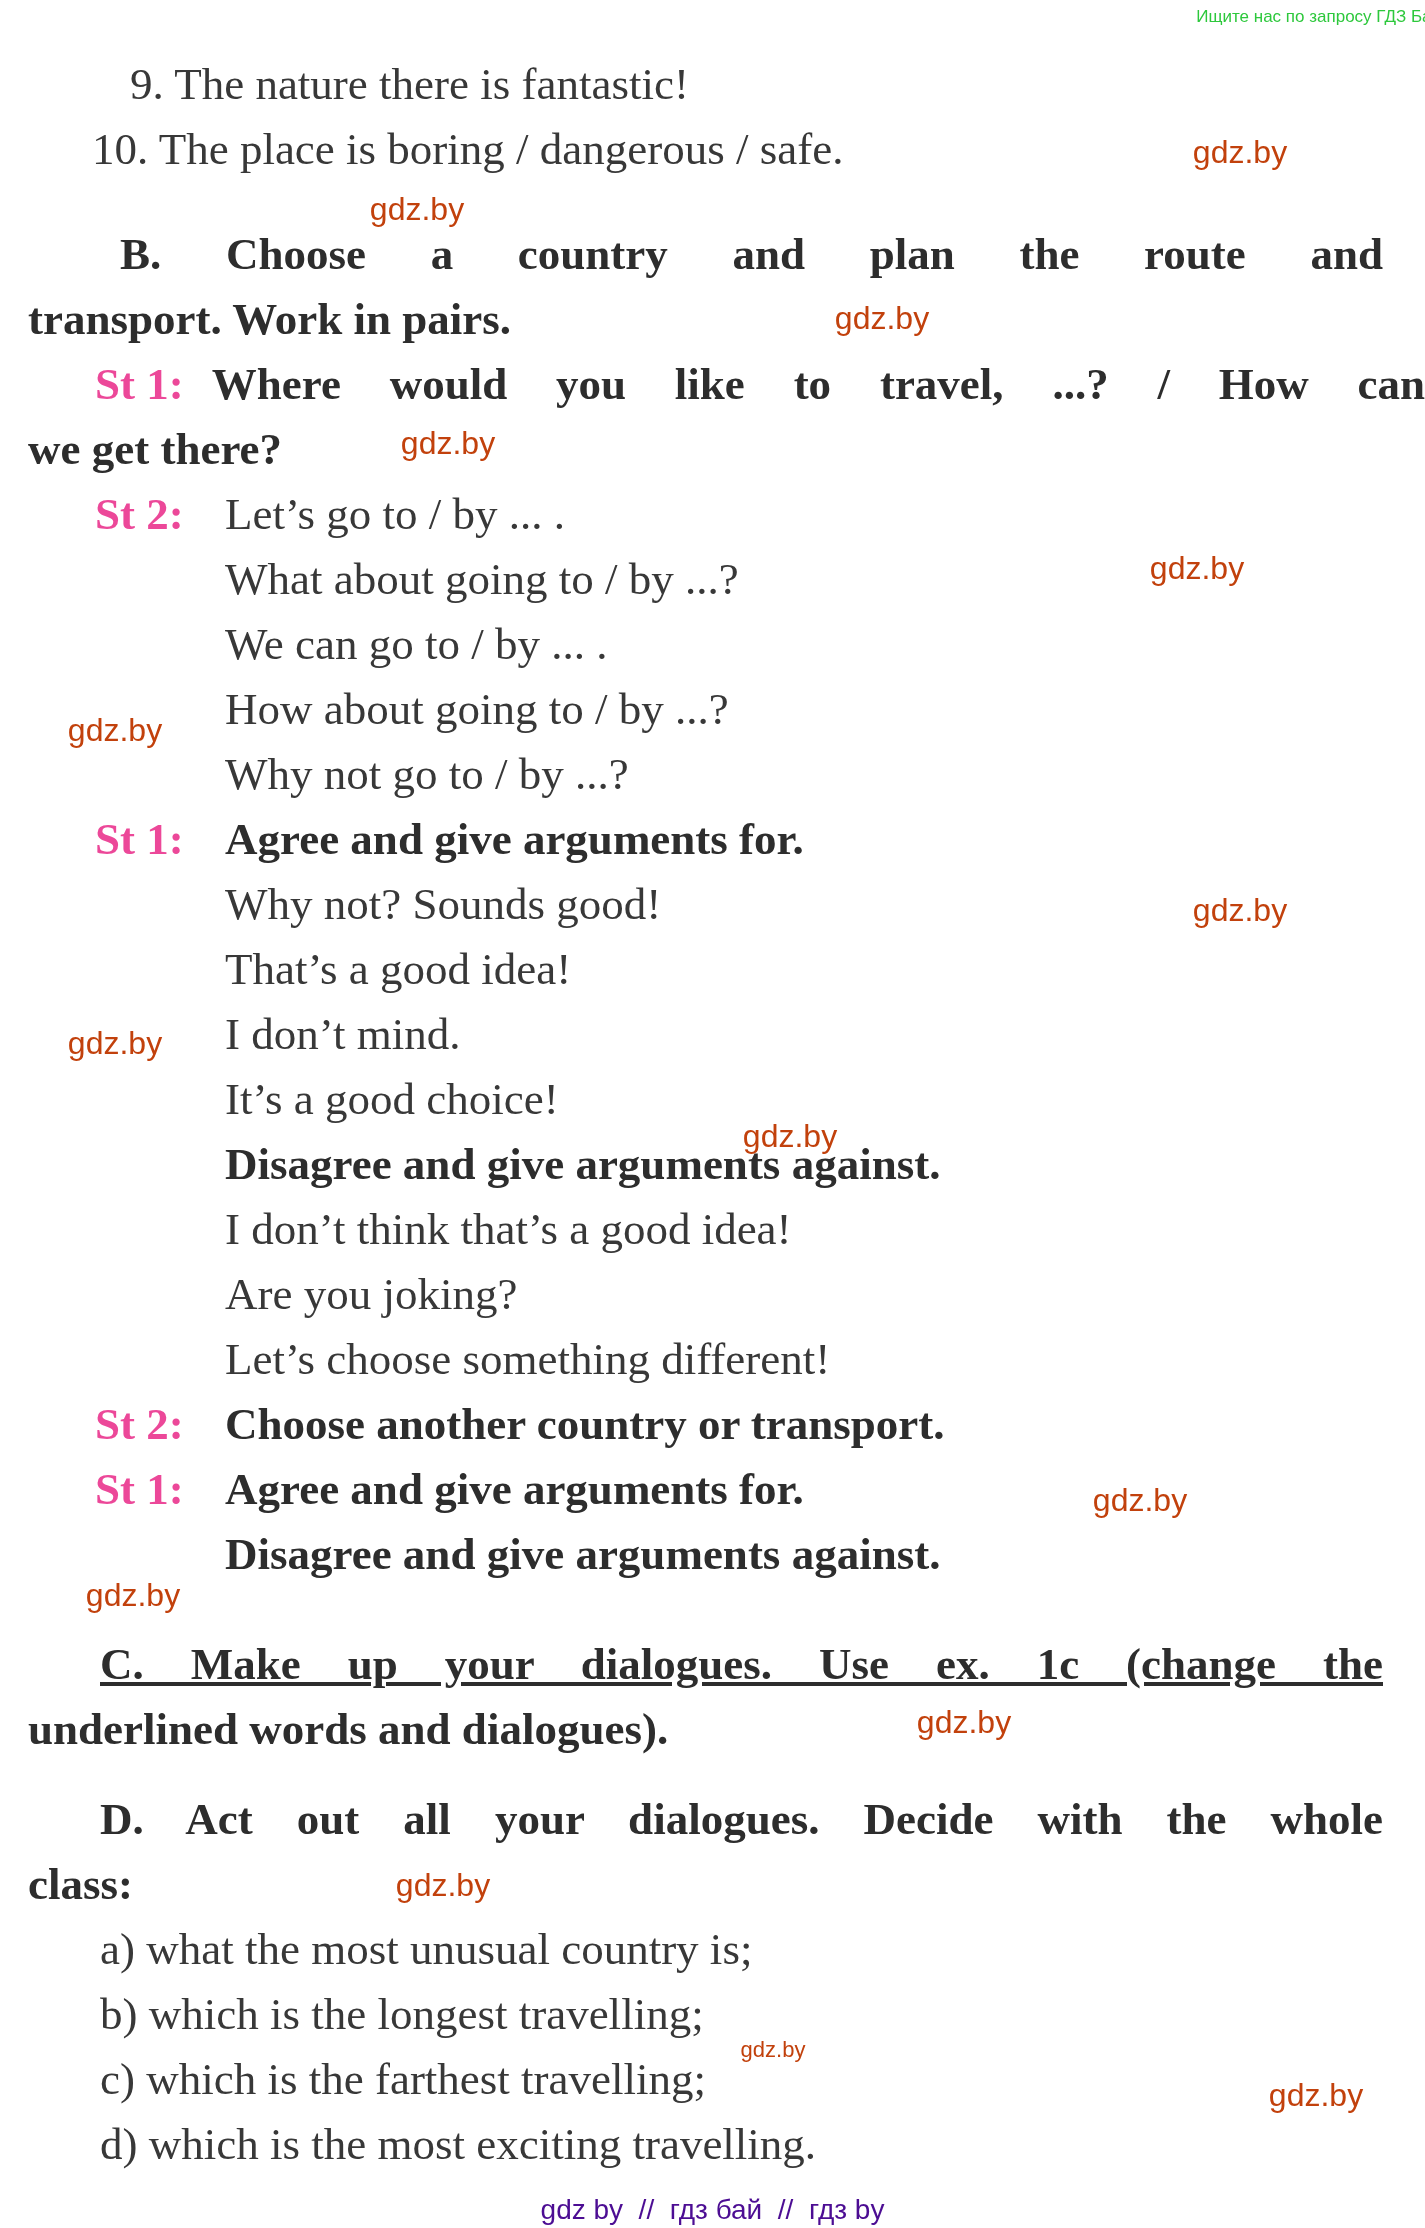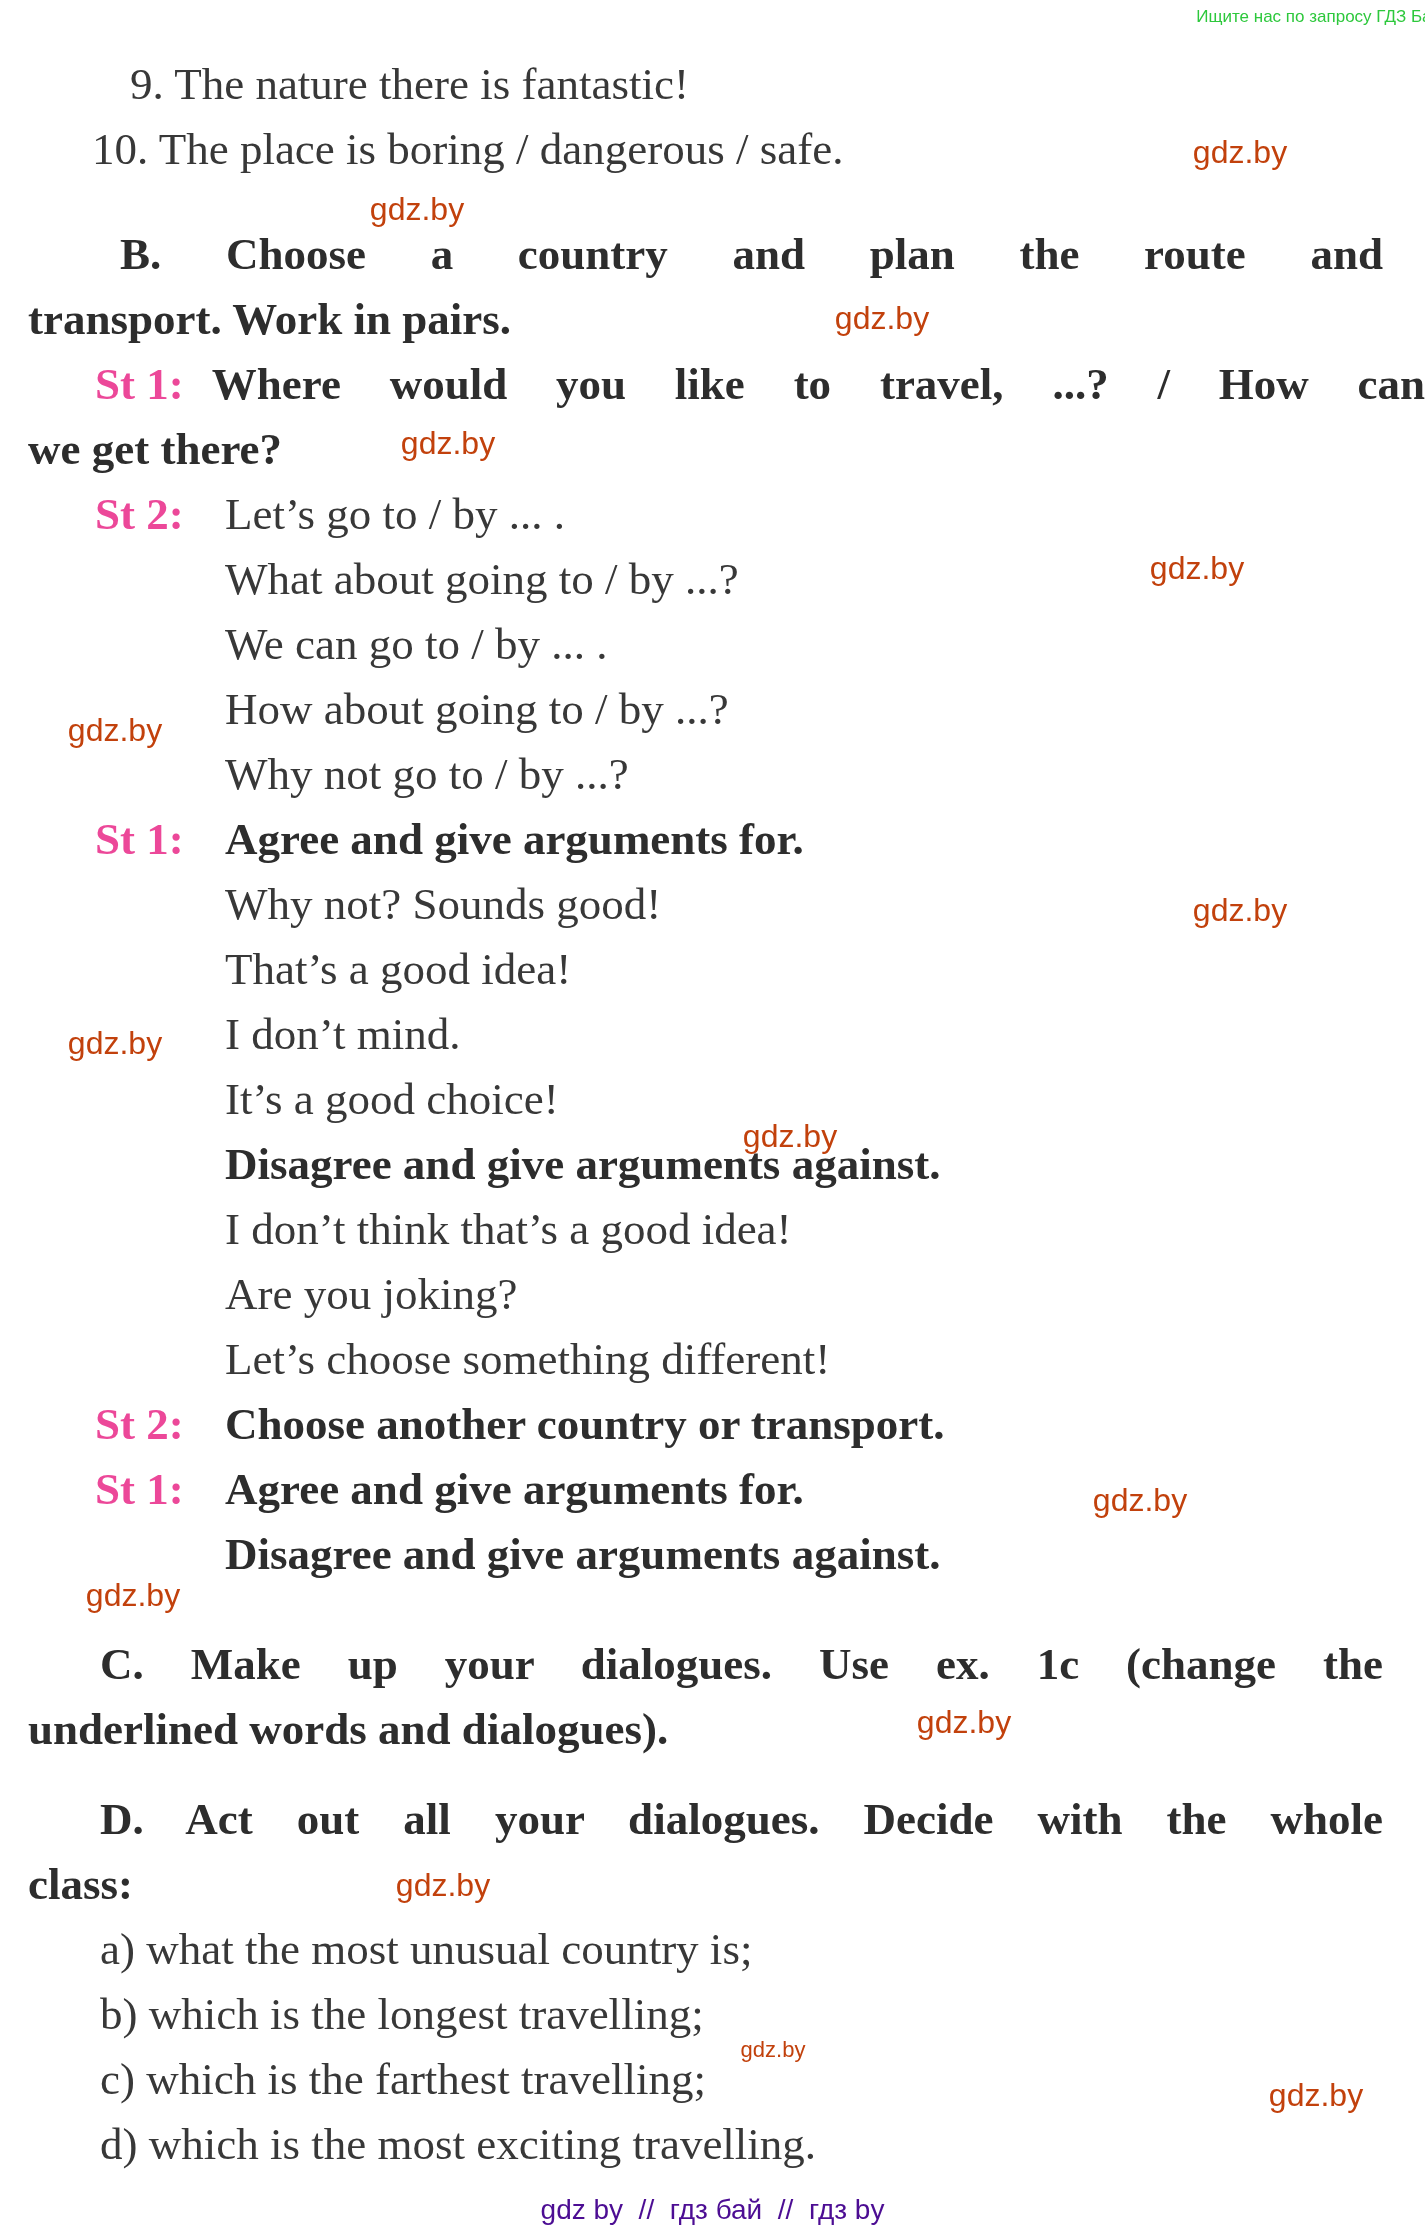--- a/index.html
+++ b/index.html
@@ -25,21 +25,21 @@
     white-space:nowrap;
   }
   .bold { font-weight:bold; color:#2d2d2d; }
   .just {
     text-align:justify; text-align-last:justify;
     white-space:normal;
   }
   .num9  { margin-left:130px; }
   .num10 { margin-left:92px; }
   .sec-b-first { margin-left:120px; margin-right:42px; margin-top:40px; }
-  .sec-c-first { margin-left:100px; margin-right:42px; margin-top:45px; }
+  .sec-c-first { margin-left:100px; margin-right:42px; margin-top:45px;text-decoration:underline; }
   .sec-d-first { margin-left:100px; margin-right:42px; margin-top:25px; }
   .sec-cont { margin-left:28px; }
   .st-line { margin-left:95px; }
   .st-label { font-weight:bold; color:#ec4899; display:inline-block; width:130px; }
   .st-just .st-label { width:auto; margin-right:28px; }
   .dlg { margin-left:225px; }
   .list { margin-left:100px; }
   .wm {
     position:absolute;
     transform:translate(-50%,-50%);

